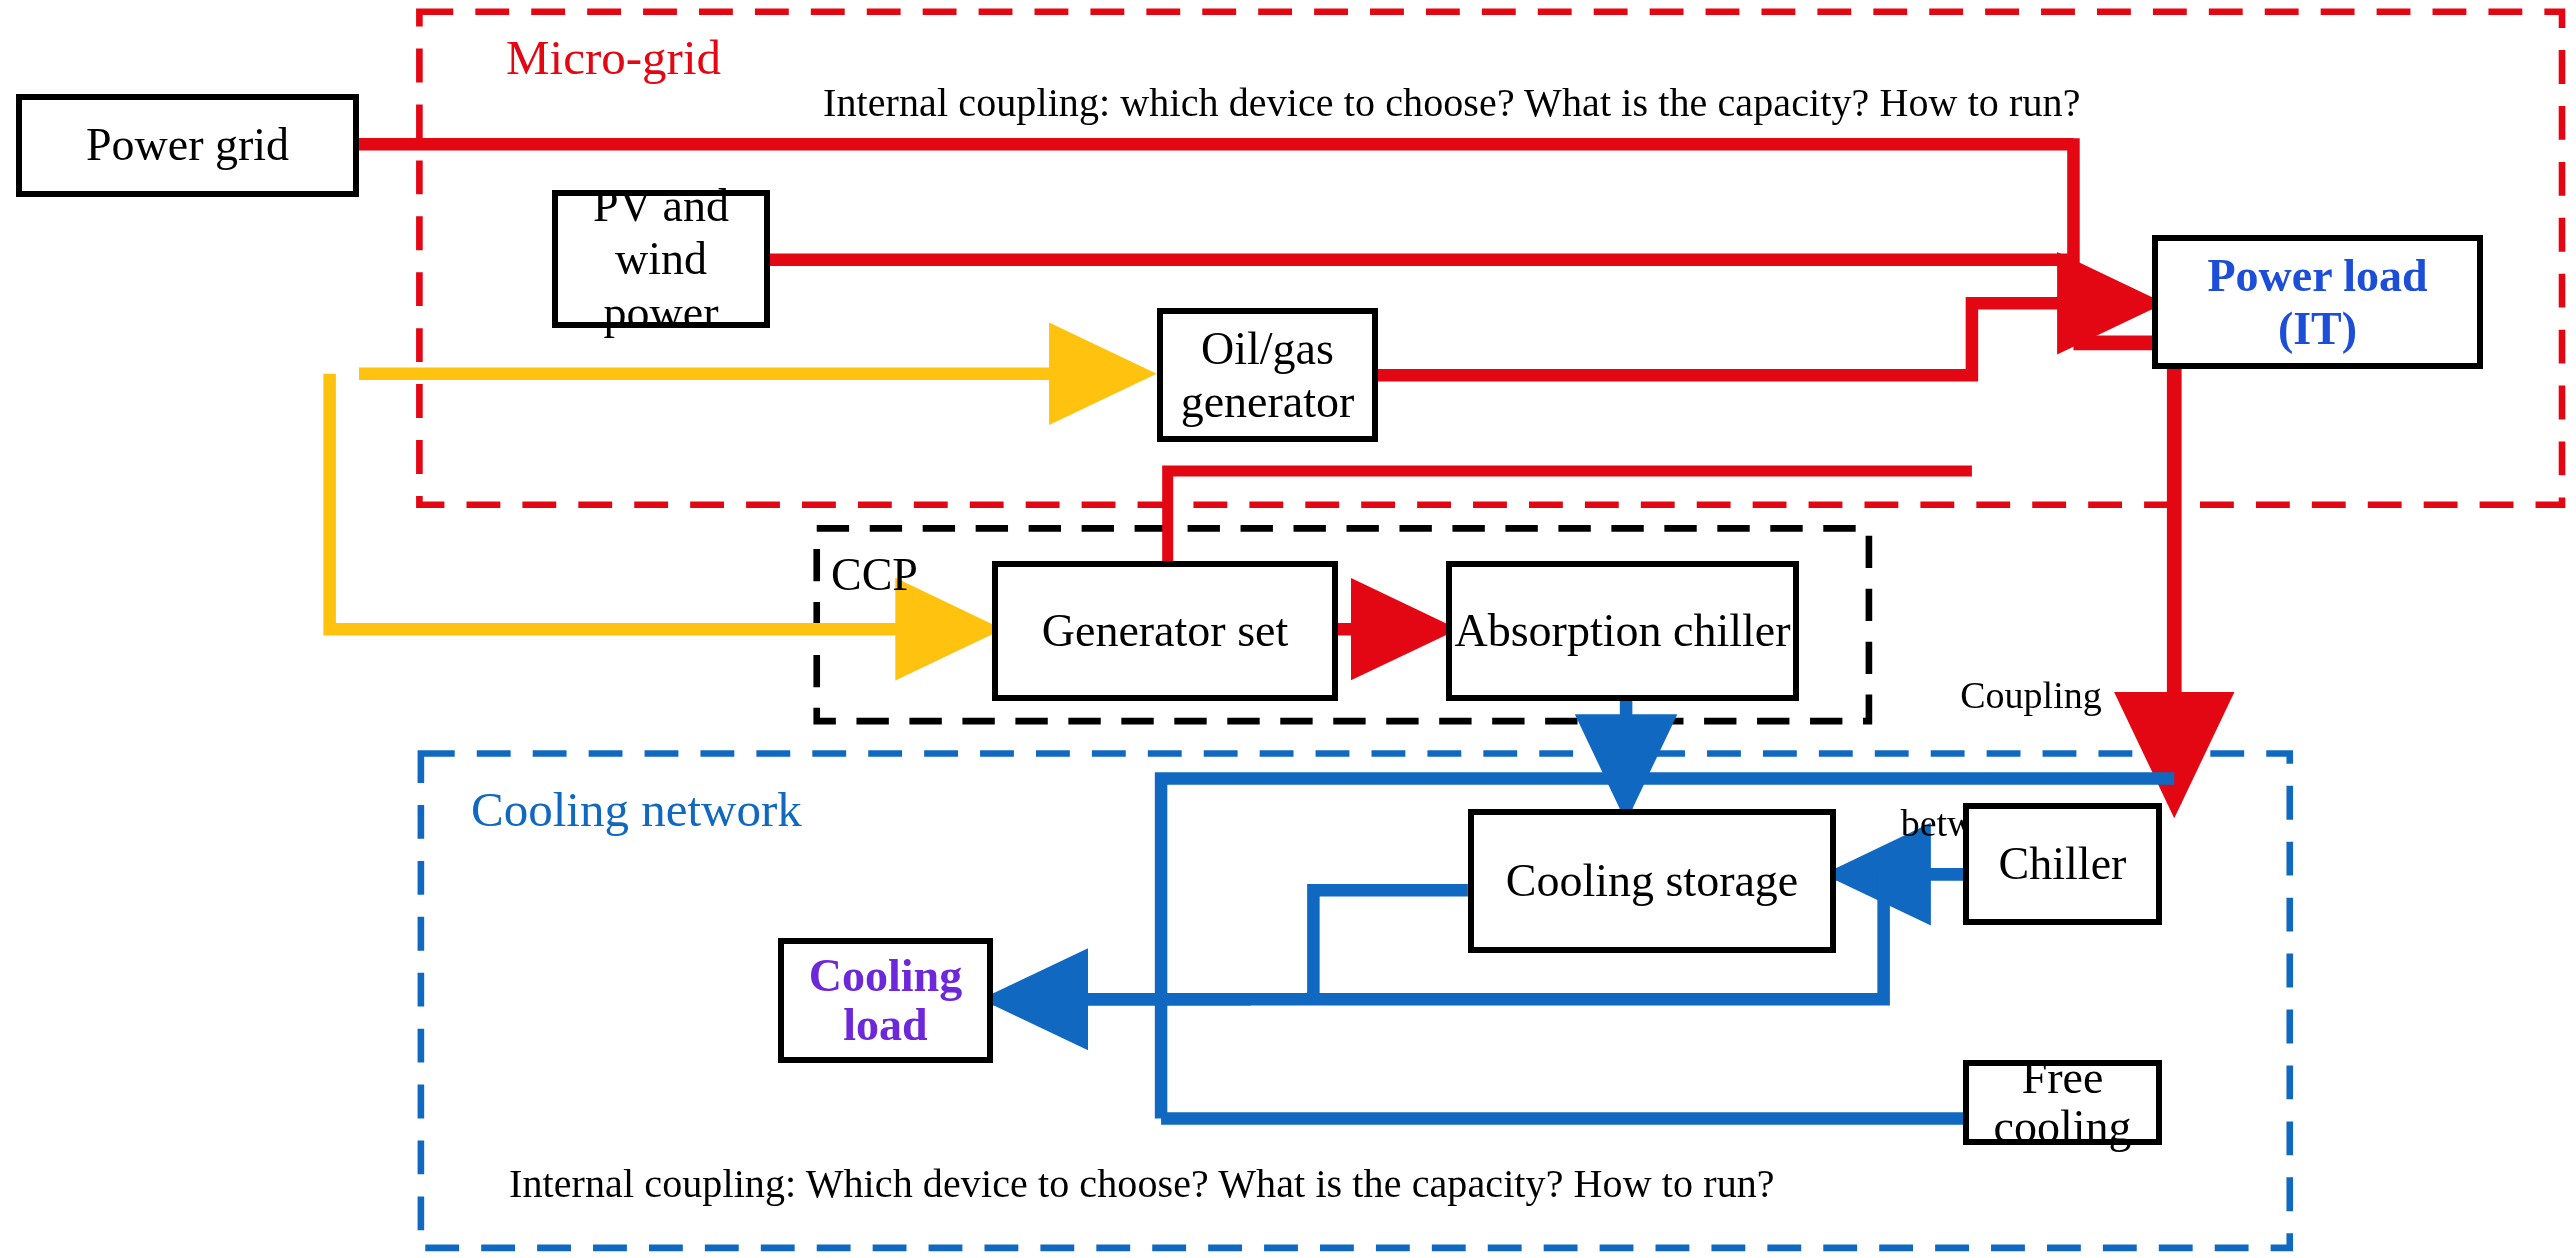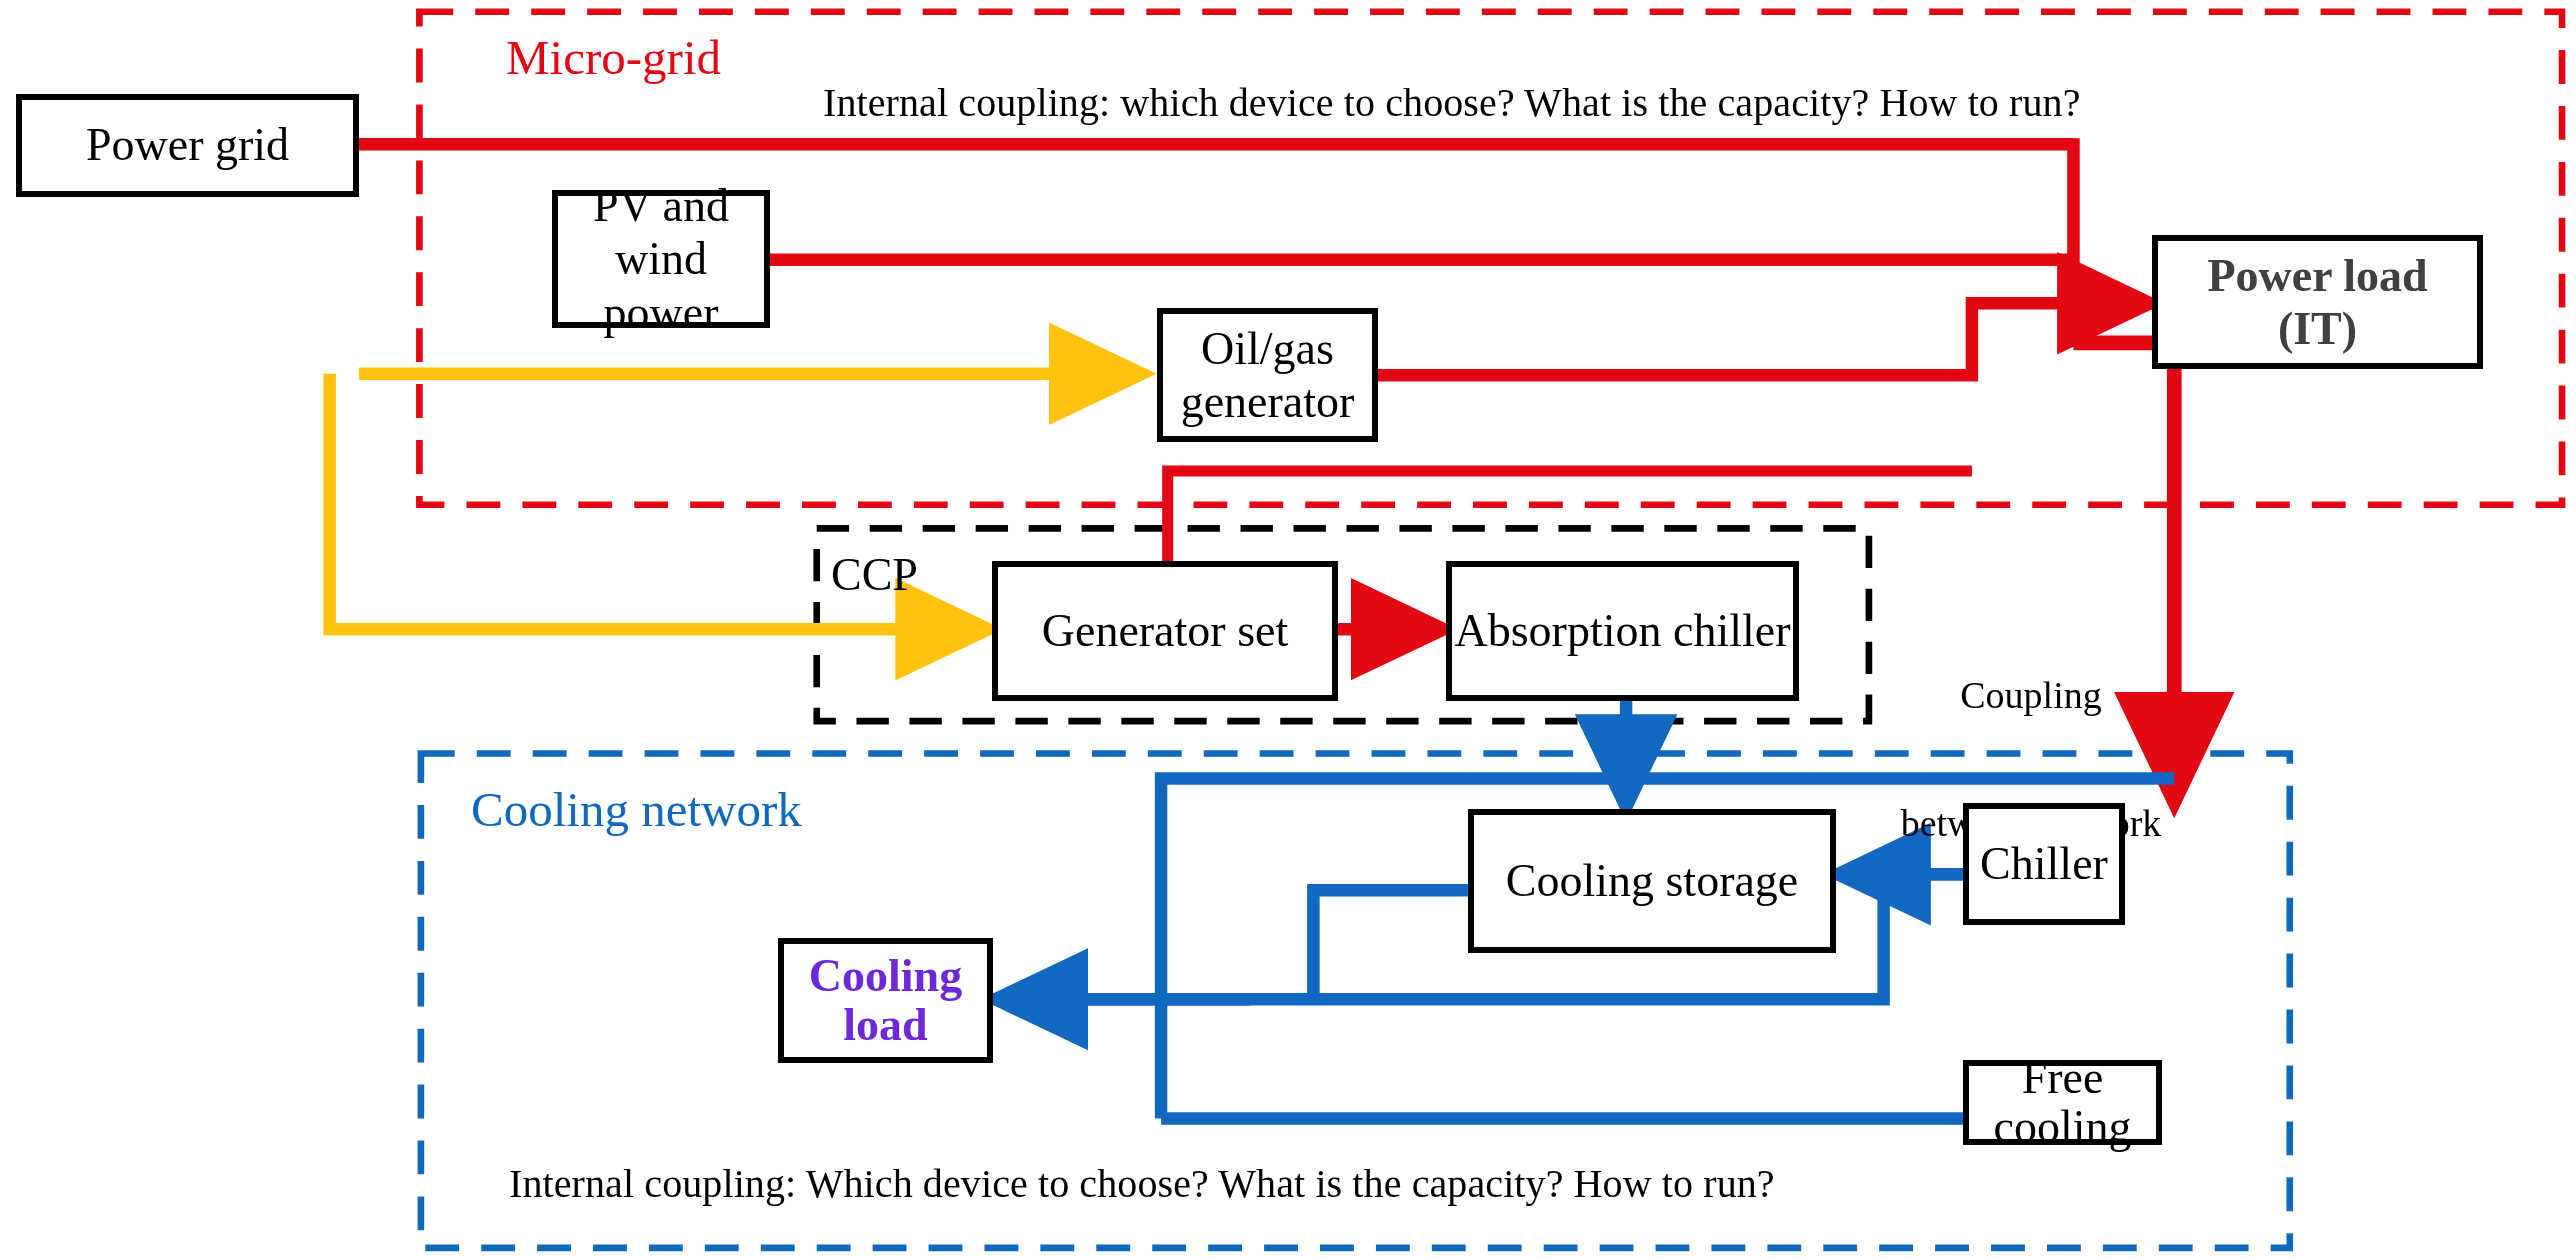--- a/index.html
+++ b/index.html
@@ -10,21 +10,21 @@
         display:flex;align-items:center;justify-content:center;text-align:center;
         box-sizing:border-box;line-height:1.06;color:#000;font-size:46px;}
   .node.two{line-height:1.16;}
   .lbl{position:absolute;white-space:pre;}
   .region-title{font-size:49px;}
   .micro-title{color:#e30613;}
   .cool-title{color:#1068c0;}
   .banner{font-weight:normal;font-size:40px;color:#000;letter-spacing:0.1px;}
   .sidenote{font-size:38px;color:#000;text-align:center;line-height:1.12;}
   .ccp-lbl{font-size:46px;color:#000;}
-  .redtxt{color:#404040;font-weight:bold;}
+  .redtxt{color:#1d4ed8;font-weight:bold;}
   .bluetxt{color:#6d28d9;font-weight:bold;}
 </style>
 </head>
 <body>
 
 <div id="stage">
 
   <svg class="layer" viewBox="0 0 3501 1711">
     <defs>
       <marker id="ar-red" markerWidth="9" markerHeight="9" refX="7.6" refY="4.5" orient="auto" markerUnits="strokeWidth">
@@ -116,21 +116,21 @@
   </div>
 
   <div class="node two" style="left:1446px;top:561px;width:353px;height:140px;">
     <span>Absorption chiller</span>
   </div>
 
   <div class="node two" style="left:1468px;top:809px;width:368px;height:144px;">
     <span>Cooling storage</span>
   </div>
 
-  <div class="node" style="left:1963px;top:803px;width:162px;height:122px;">
+  <div class="node" style="left:1963px;top:803px;width:199px;height:122px;">
     <span>Chiller</span>
   </div>
 
   <div class="node" style="left:1963px;top:1060px;width:199px;height:85px;">
     <span>Free cooling</span>
   </div>
 
   <div class="node" style="left:778px;top:938px;width:215px;height:125px;">
     <span class="bluetxt">Cooling load</span>
   </div>

